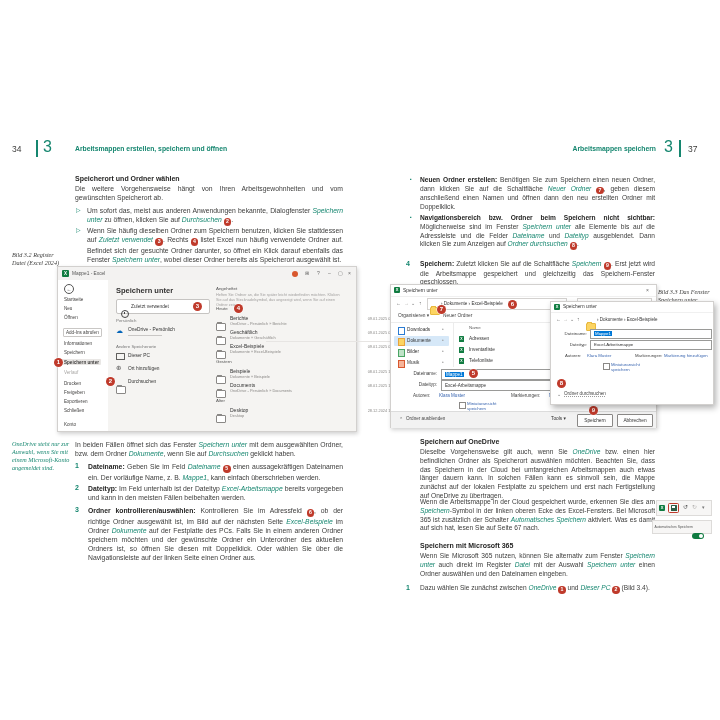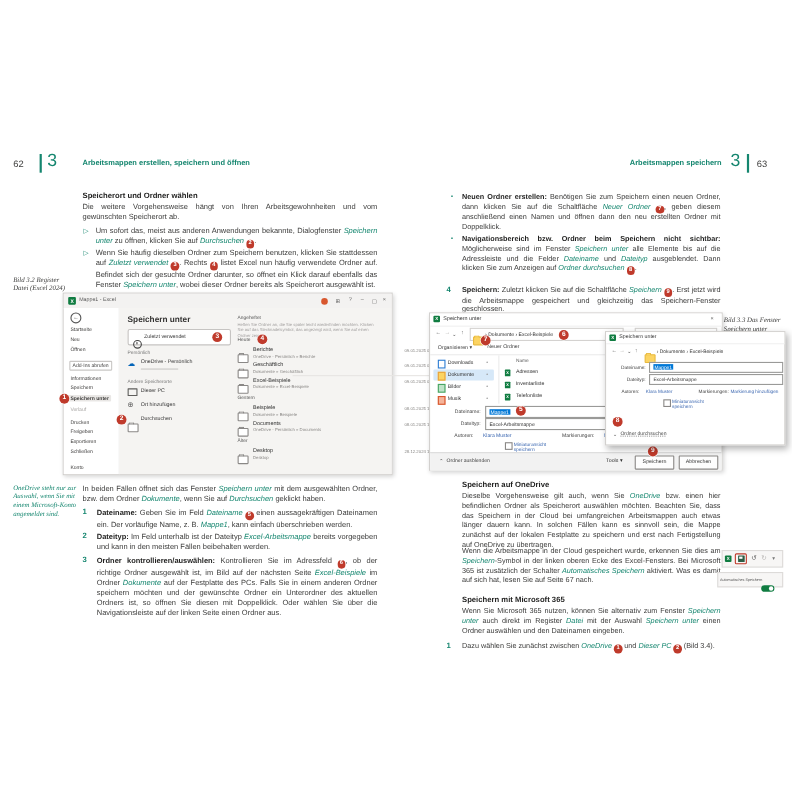--- a/index.html
+++ b/index.html
@@ -67,21 +67,21 @@
   .redbox{display:inline-block;border:1px solid #bf3a2b;border-radius:1.5px;padding:1px 1.5px;line-height:0;}
   .grayline{background:#c9c7c5;height:1.8px;}
 </style>
 </head>
 <body>
 
 <div class="canvas">
 
   <div class="page" style="left:10px;">
 
-    <div class="a hnum" style="left:2px;top:6px;">62</div>
+    <div class="a hnum" style="left:2px;top:6px;">34</div>
     <div class="a hbar" style="left:26px;top:2px;"></div>
     <div class="a hch" style="left:33px;top:0px;">3</div>
     <div class="a htitle" style="left:65px;top:7px;">Arbeitsmappen erstellen, speichern und öffnen</div>
 
     <div class="a headline" style="left:65px;top:37px;">Speicherort und Ordner wählen</div>
     <div class="a body-text" style="left:65px;top:46px;width:268px;">Die weitere Vorgehensweise hängt von Ihren Arbeitsgewohnheiten und vom gewünschten Speicherort ab.</div>
 
     <div class="a bmark" style="left:66px;top:68px;">▷</div>
     <div class="a body-text" style="left:77px;top:68px;width:256px;">Um sofort das, meist aus anderen Anwendungen bekannte, Dialogfenster <em class="t">Speichern unter</em> zu öffnen, klicken Sie auf <em class="t">Durchsuchen</em> <span class="bdg">2</span>.</div>
     <div class="a bmark" style="left:66px;top:88px;">▷</div>
@@ -206,21 +206,21 @@
     <div class="a body-text" style="left:78px;top:346px;width:255px;"><b>Dateityp:</b> Im Feld unterhalb ist der Dateityp <em class="t">Excel-Arbeitsmappe</em> bereits vorgegeben und kann in den meisten Fällen beibehalten werden.</div>
     <div class="a stepnum" style="left:65px;top:368px;">3</div>
     <div class="a body-text" style="left:78px;top:368px;width:255px;"><b>Ordner kontrollieren/auswählen:</b> Kontrollieren Sie im Adressfeld <span class="bdg">6</span>, ob der richtige Ordner ausgewählt ist, im Bild auf der nächsten Seite <em class="t">Excel-Beispiele</em> im Ordner <em class="t">Dokumente</em> auf der Festplatte des PCs. Falls Sie in einem anderen Ordner speichern möchten und der gewünschte Ordner ein Unterordner des aktuellen Ordners ist, so öffnen Sie diesen mit Doppelklick. Oder wählen Sie über die Navigationsleiste auf der linken Seite einen Ordner aus.</div>
   </div>
 
   <div class="page" style="left:364px;">
 
     <div class="a htitle" style="left:120px;top:7px;width:172px;text-align:right;">Arbeitsmappen speichern</div>
     <div class="a hch" style="left:300px;top:0px;">3</div>
     <div class="a hbar" style="left:315px;top:2px;"></div>
-    <div class="a hnum" style="left:324px;top:6px;">63</div>
+    <div class="a hnum" style="left:324px;top:6px;">37</div>
 
     <div class="a bmark" style="left:46px;top:38px;font-size:5px;">▪</div>
     <div class="a rtext" style="left:56px;top:38px;width:235px;"><b>Neuen Ordner erstellen:</b> Benötigen Sie zum Speichern einen neuen Ordner, dann klicken Sie auf die Schaltfläche <em class="t">Neuer Ordner</em> <span class="bdg">7</span>, geben diesem anschließend einen Namen und öffnen dann den neu erstellten Ordner mit Doppelklick.</div>
     <div class="a bmark" style="left:46px;top:76px;font-size:5px;">▪</div>
     <div class="a rtext" style="left:56px;top:76px;width:235px;"><b>Navigationsbereich bzw. Ordner beim Speichern nicht sichtbar:</b> Möglicherweise sind im Fenster <em class="t">Speichern unter</em> alle Elemente bis auf die Adressleiste und die Felder <em class="t">Dateiname</em> und <em class="t">Dateityp</em> ausgeblendet. Dann klicken Sie zum Anzeigen auf <em class="t">Ordner durchsuchen</em> <span class="bdg">8</span>.</div>
     <div class="a stepnum" style="left:42px;top:122px;">4</div>
     <div class="a rtext" style="left:56px;top:122px;width:235px;"><b>Speichern:</b> Zuletzt klicken Sie auf die Schaltfläche <em class="t">Speichern</em> <span class="bdg">9</span>. Erst jetzt wird die Arbeitsmappe gespeichert und gleichzeitig das Speichern-Fenster geschlossen.</div>
 
     <div class="a cap" style="left:294px;top:150px;width:52px;">Bild 3.3 Das Fenster Speichern unter</div>
 

